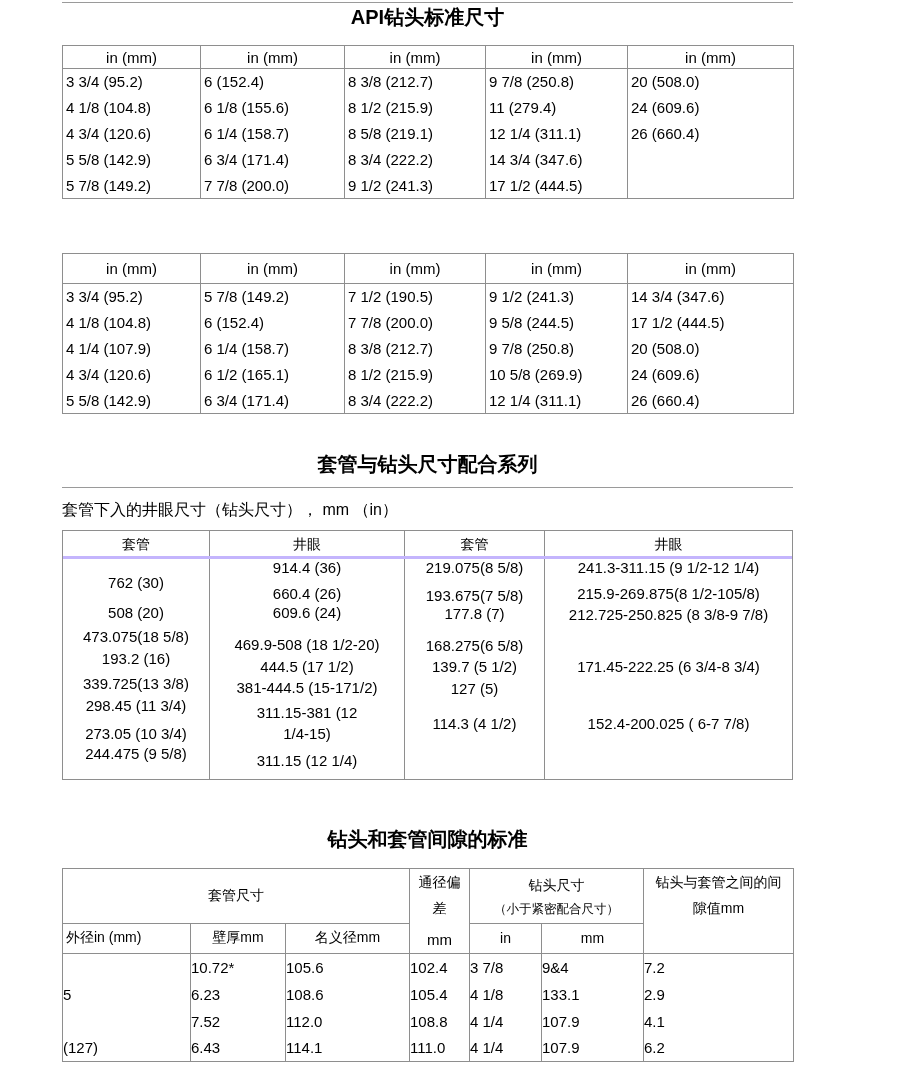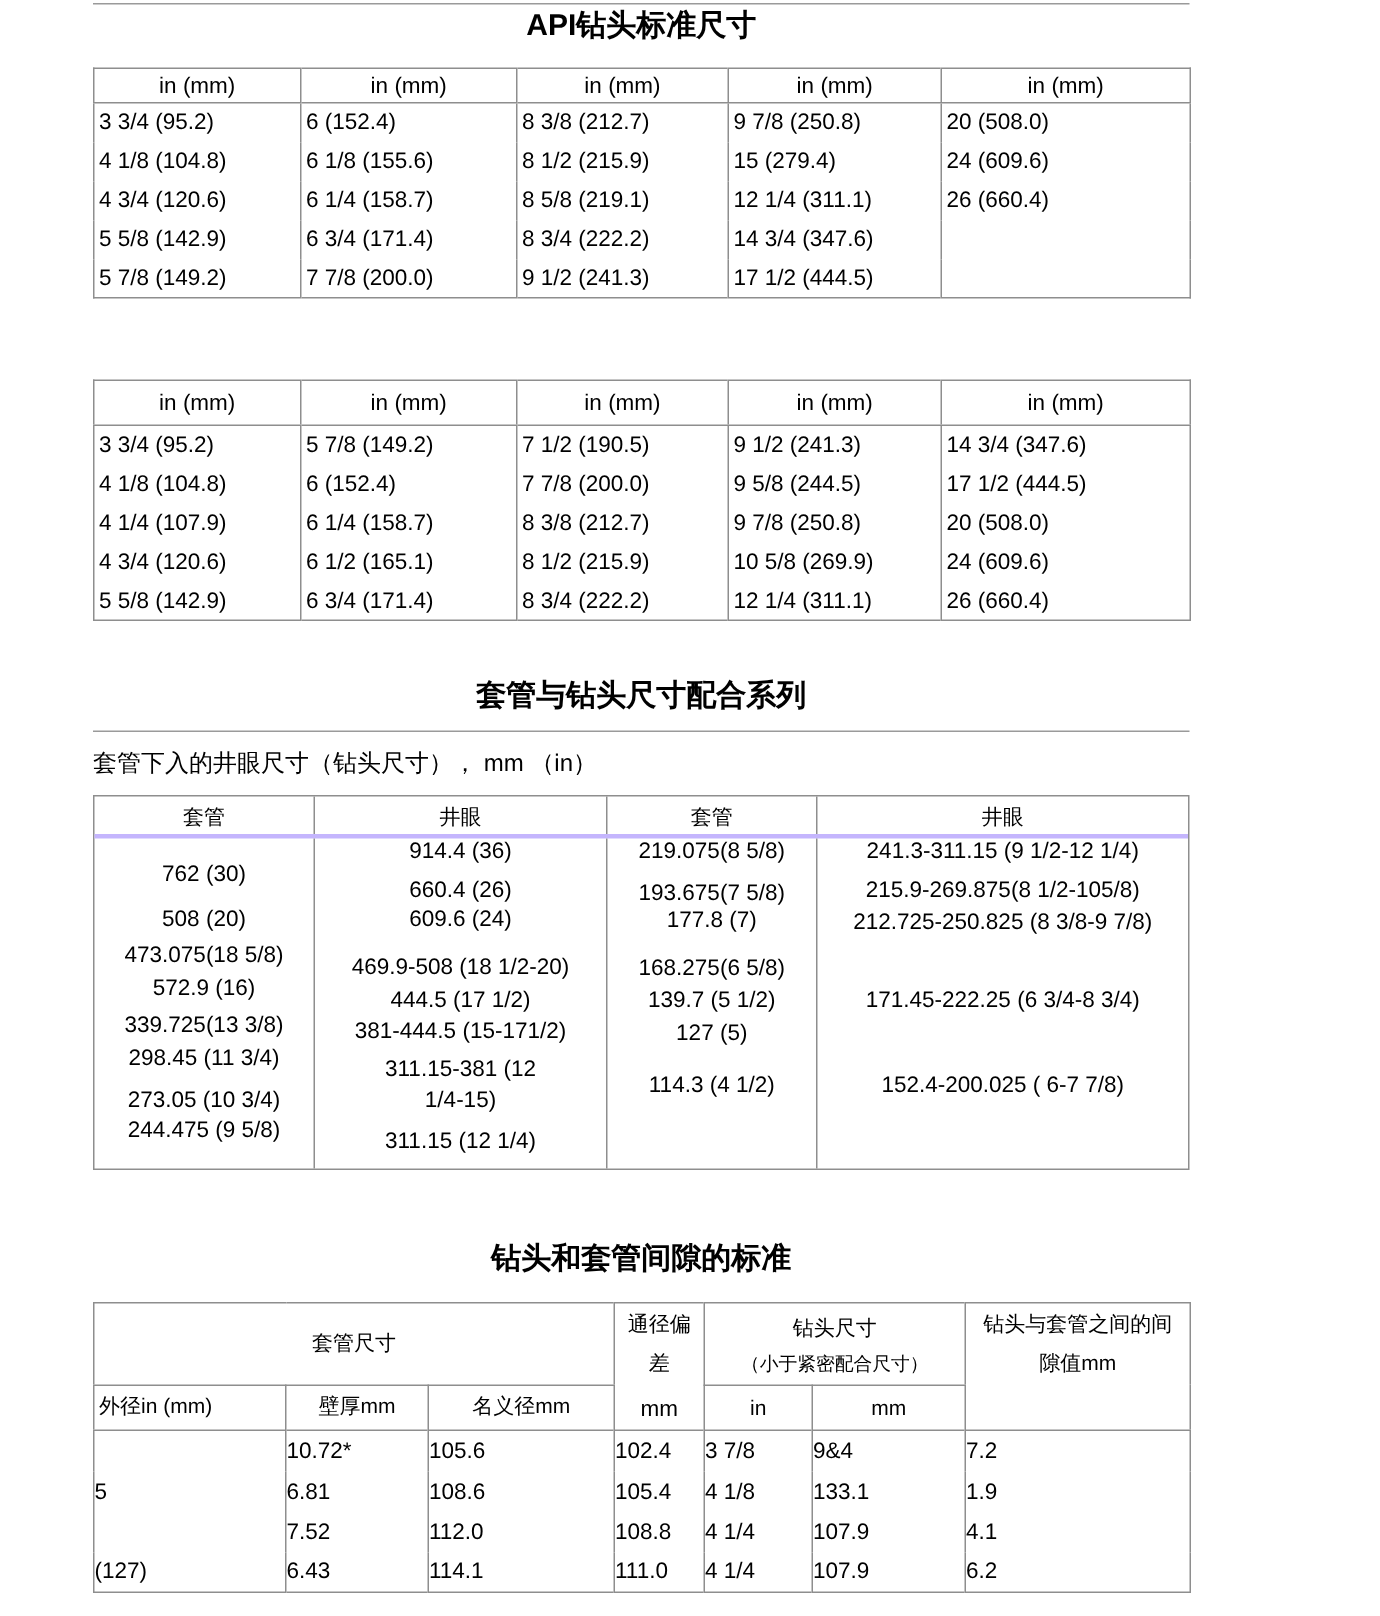--- a/index.html
+++ b/index.html
@@ -94,21 +94,21 @@
         <td>3 3/4 (95.2)</td>
         <td>6 (152.4)</td>
         <td>8 3/8 (212.7)</td>
         <td>9 7/8 (250.8)</td>
         <td>20 (508.0)</td>
       </tr>
       <tr>
         <td>4 1/8 (104.8)</td>
         <td>6 1/8 (155.6)</td>
         <td>8 1/2 (215.9)</td>
-        <td>15 (279.4)</td>
+        <td>11 (279.4)</td>
         <td>24 (609.6)</td>
       </tr>
       <tr>
         <td>4 3/4 (120.6)</td>
         <td>6 1/4 (158.7)</td>
         <td>8 5/8 (219.1)</td>
         <td>12 1/4 (311.1)</td>
         <td>26 (660.4)</td>
       </tr>
       <tr>
@@ -194,21 +194,21 @@
       <div class="t3-hc c1">套管</div>
       <div class="t3-hc c2">井眼</div>
       <div class="t3-hc c3">套管</div>
       <div class="t3-hc c4">井眼</div>
     </div>
     <div class="t3-body">
       <div class="t3-col c1">
         <div class="t3l" style="top:15px">762 (30)</div>
         <div class="t3l" style="top:45px">508 (20)</div>
         <div class="t3l" style="top:69px">473.075(18 5/8)</div>
-        <div class="t3l" style="top:91px">572.9 (16)</div>
+        <div class="t3l" style="top:91px">193.2 (16)</div>
         <div class="t3l" style="top:116px">339.725(13 3/8)</div>
         <div class="t3l" style="top:138px">298.45 (11 3/4)</div>
         <div class="t3l" style="top:166px">273.05 (10 3/4)</div>
         <div class="t3l" style="top:186px">244.475 (9 5/8)</div>
       </div>
       <div class="t3-col c2">
         <div class="t3l" style="top:0px">914.4 (36)</div>
         <div class="t3l" style="top:26px">660.4 (26)</div>
         <div class="t3l" style="top:45px">609.6 (24)</div>
         <div class="t3l" style="top:77px">469.9-508 (18 1/2-20)</div>
@@ -279,26 +279,26 @@
         <td></td>
         <td>10.72*</td>
         <td>105.6</td>
         <td>102.4</td>
         <td>3 7/8</td>
         <td>9&amp;4</td>
         <td>7.2</td>
       </tr>
       <tr>
         <td>5</td>
-        <td>6.81</td>
+        <td>6.23</td>
         <td>108.6</td>
         <td>105.4</td>
         <td>4 1/8</td>
         <td>133.1</td>
-        <td>1.9</td>
+        <td>2.9</td>
       </tr>
       <tr>
         <td></td>
         <td>7.52</td>
         <td>112.0</td>
         <td>108.8</td>
         <td>4 1/4</td>
         <td>107.9</td>
         <td>4.1</td>
       </tr>

